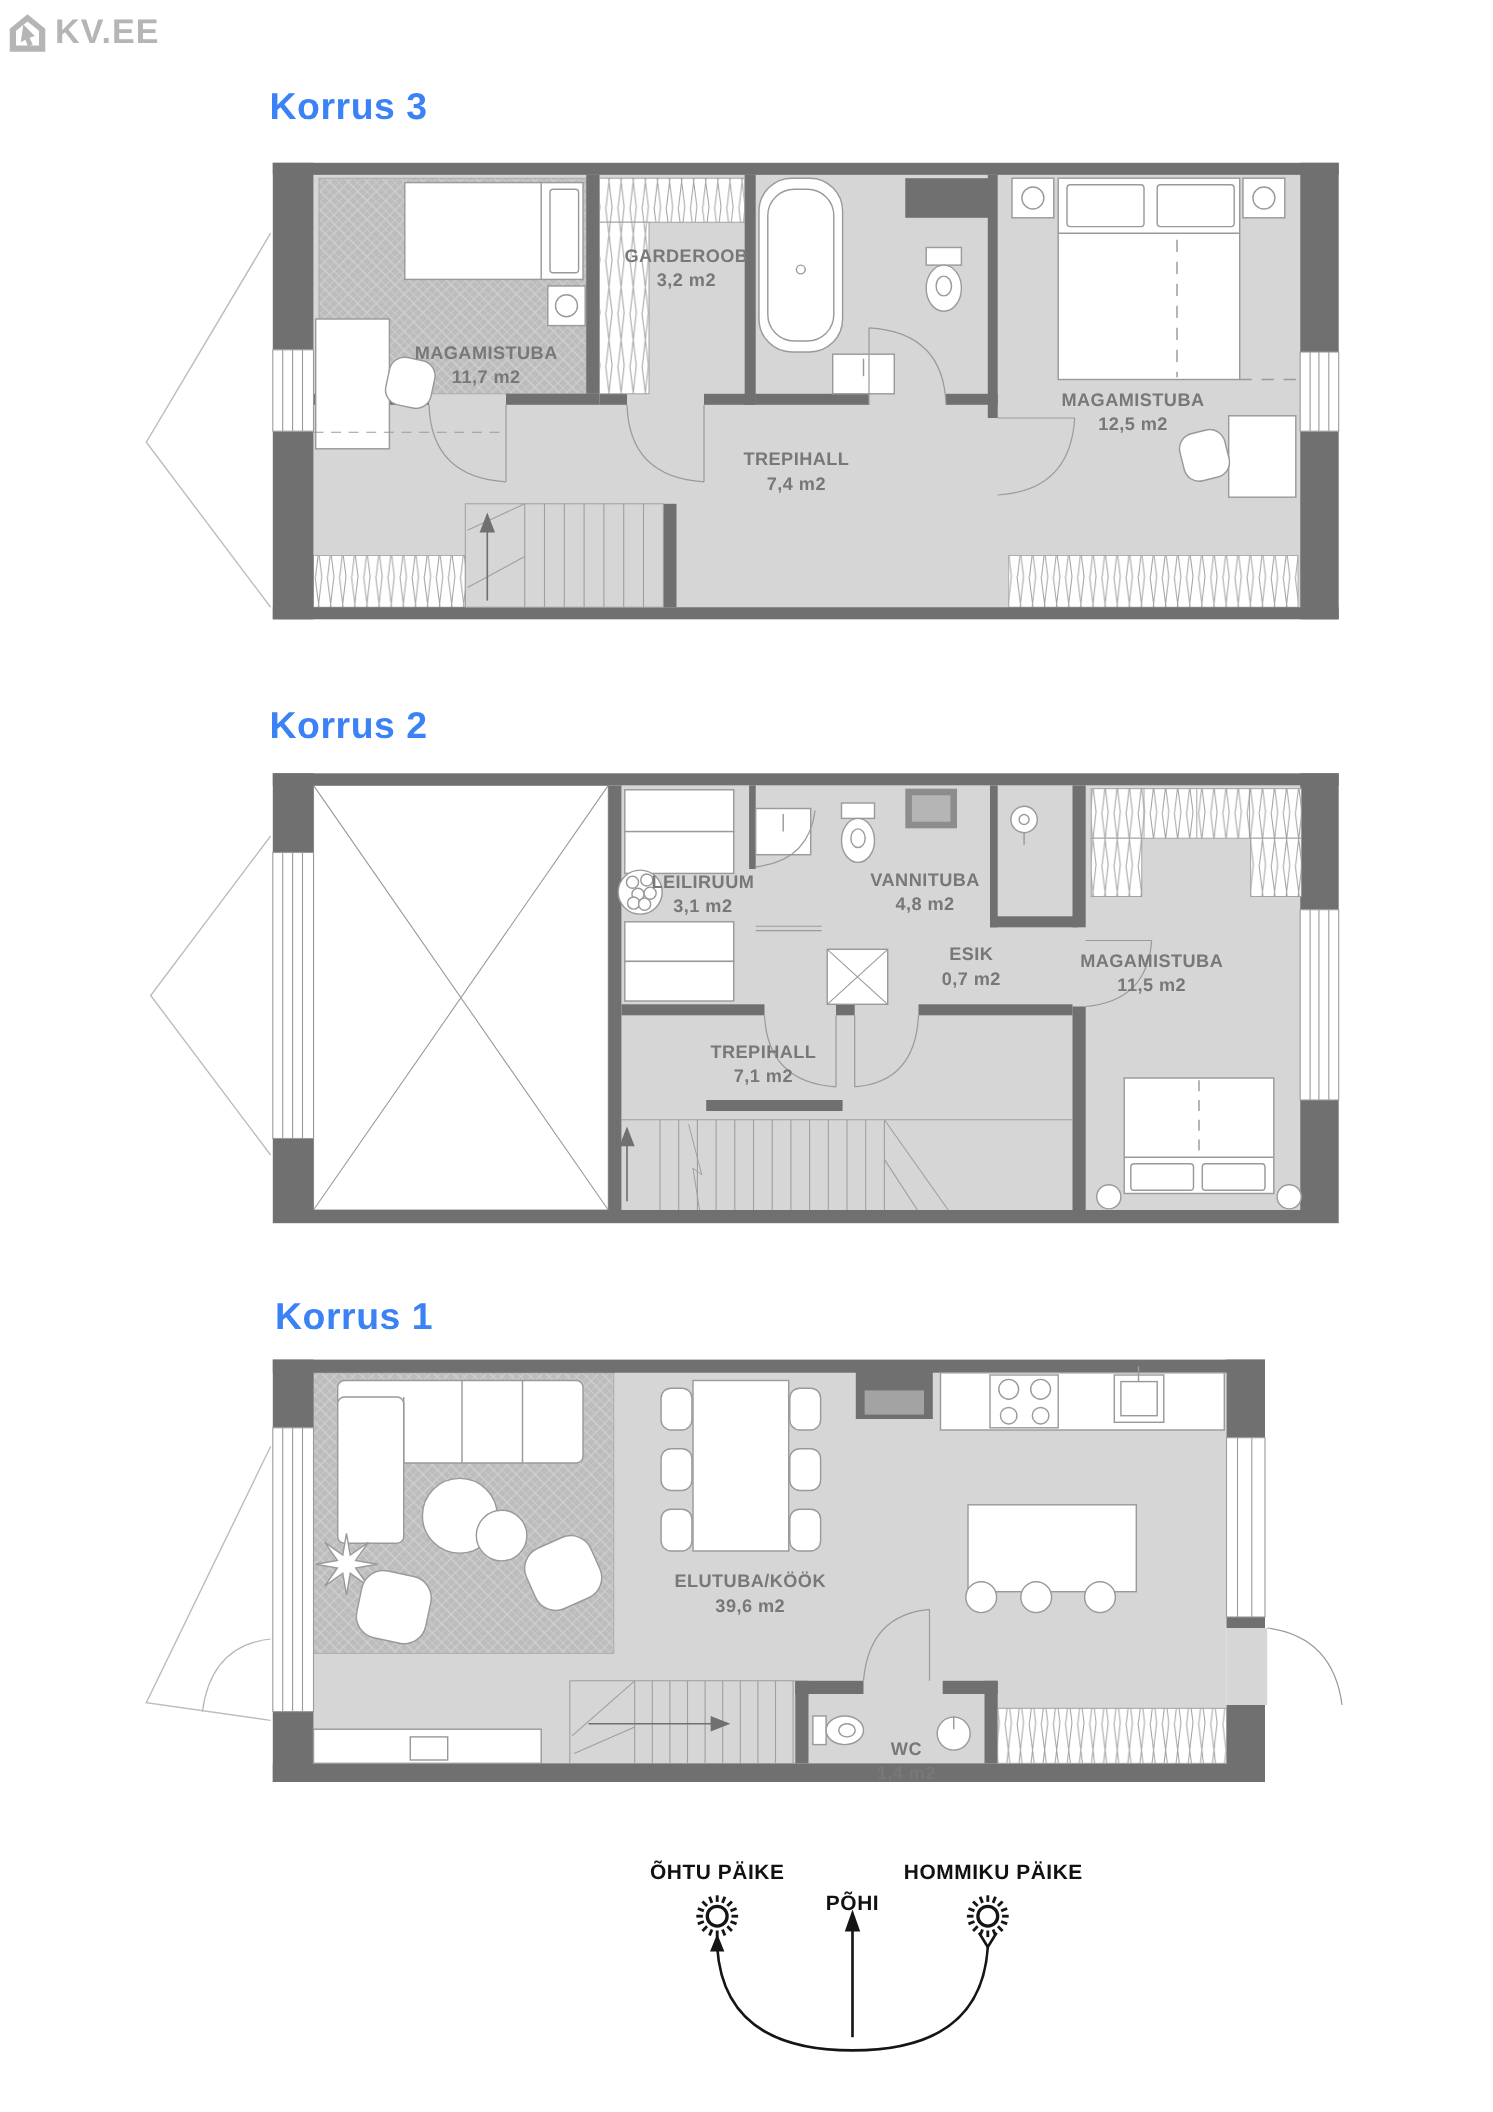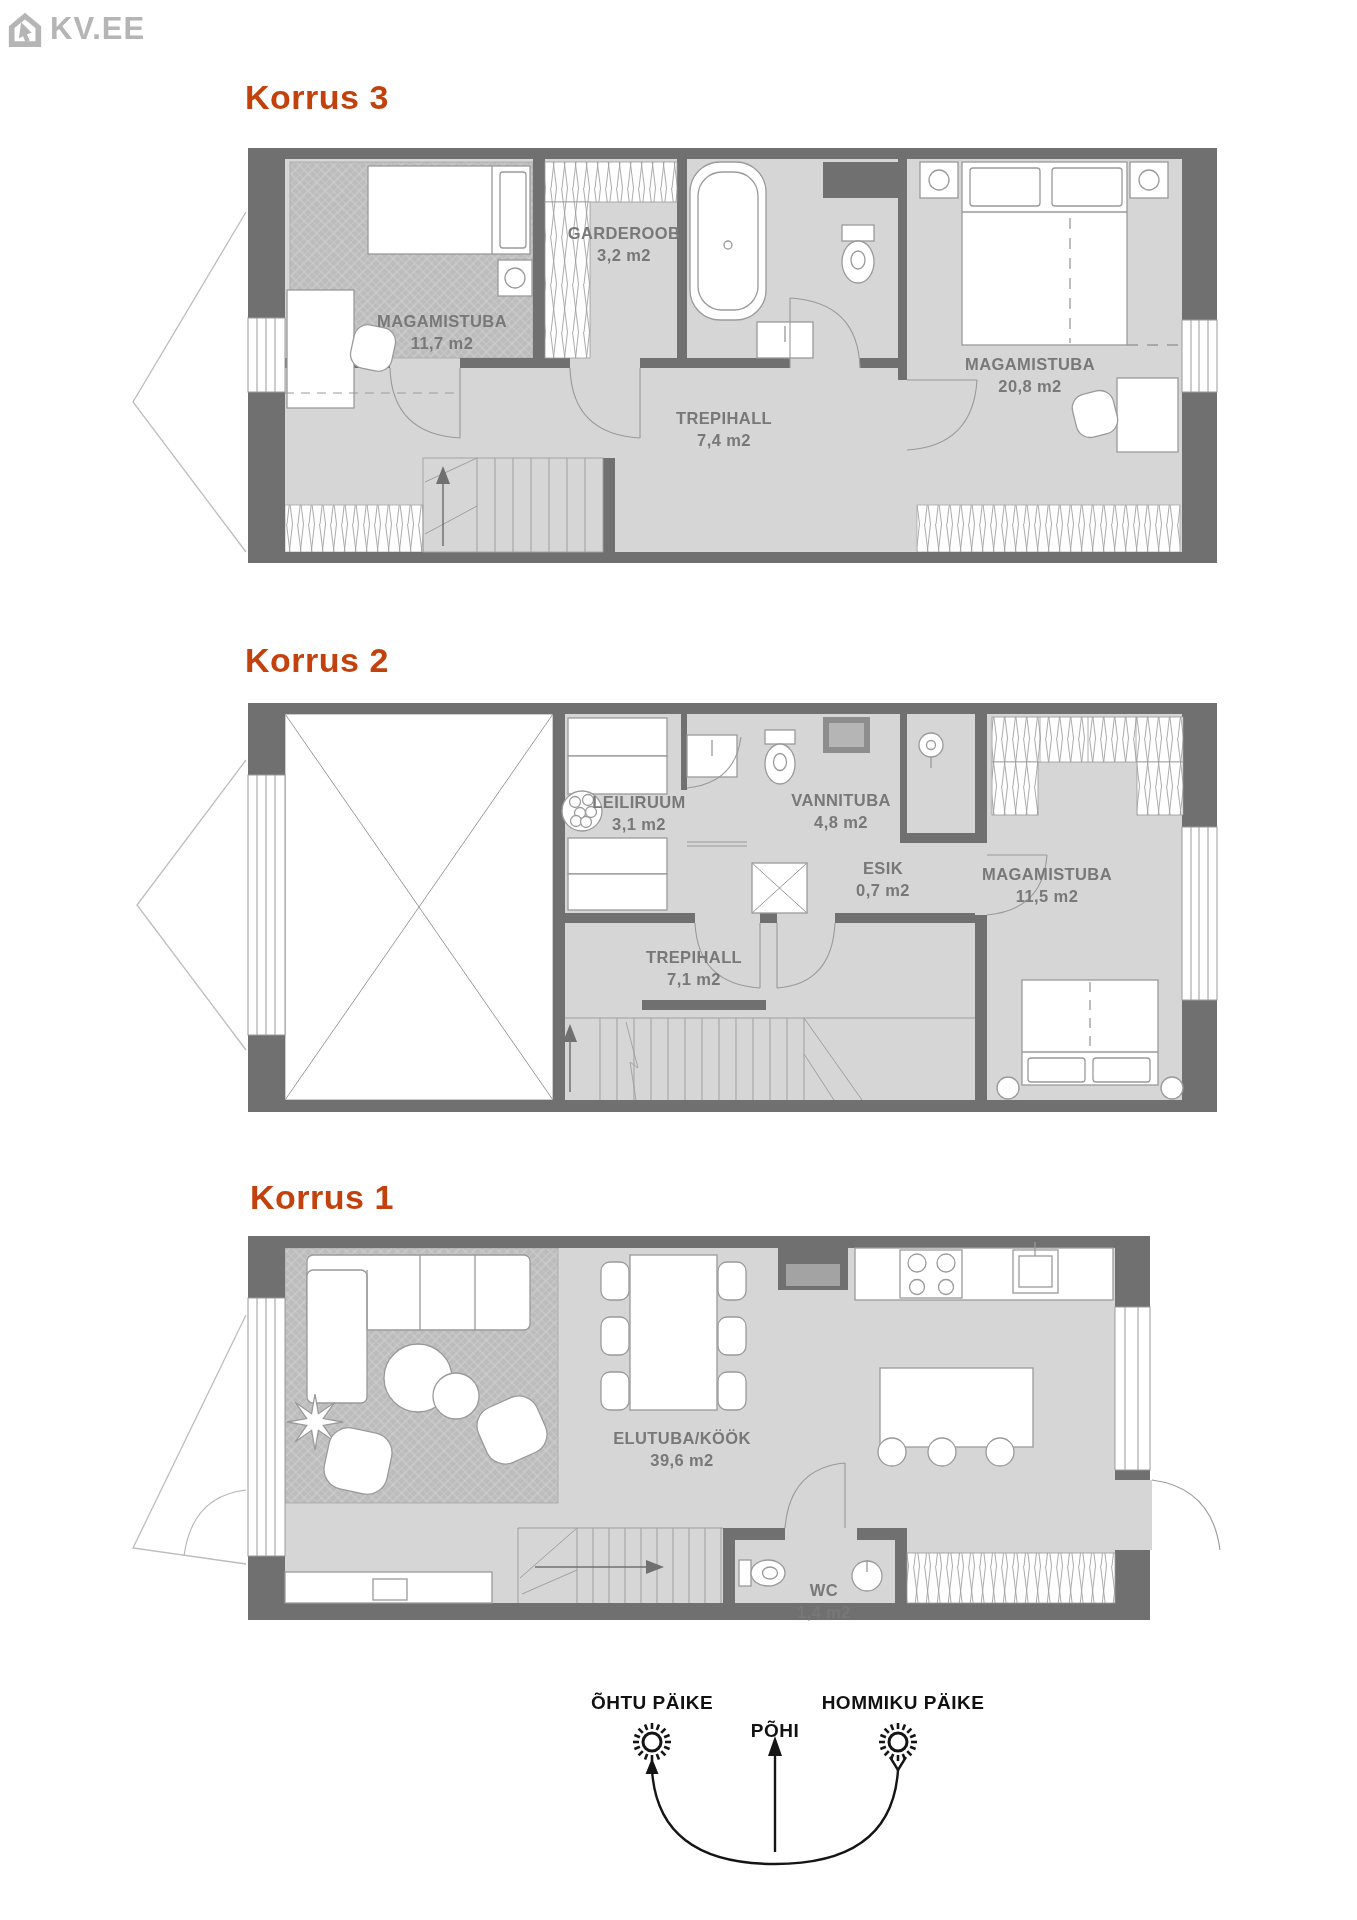--- a/index.html
+++ b/index.html
@@ -1,20 +1,20 @@
 <!DOCTYPE html>
 <html><head>
 <meta charset="utf-8">
 <style>
   html,body{margin:0;padding:0;background:#fff;}
   .page{position:relative;width:1357px;height:1920px;background:#fff;overflow:hidden;
         font-family:"Liberation Sans",sans-serif;}
   .logo{position:absolute;left:6px;top:10px;display:flex;align-items:center;}
   .logo-text{font-size:31px;font-weight:800;color:#b5b5b5;letter-spacing:1px;margin-left:6px;}
-  .floor-title{position:absolute;font-size:34px;font-weight:600;color:#c2410c;letter-spacing:.5px;white-space:nowrap;}
+  .floor-title{position:absolute;font-size:34px;font-weight:600;color:#3b82f6;letter-spacing:.5px;white-space:nowrap;}
   .plan-svg{position:absolute;}
   .room-label{position:absolute;transform:translateX(-50%);text-align:center;color:#787878;
       font-weight:700;font-size:16.5px;line-height:22px;letter-spacing:.4px;white-space:nowrap;}
   .addr1{position:absolute;left:85px;top:1712px;font-size:54px;font-weight:800;color:#161616;letter-spacing:.5px;}
   .addr2{position:absolute;left:85px;top:1793px;font-size:52px;font-weight:500;color:#161616;}
   .compass-label{position:absolute;transform:translateX(-50%);font-size:19px;font-weight:800;color:#111;
       letter-spacing:.5px;white-space:nowrap;}
 </style>
 </head>
 <body>
@@ -383,21 +383,21 @@
   <div class="room-label" style="left:624px;top:222px;">
     <div>GARDEROOB</div>
       <div>3,2 m2</div>
   </div>
   <div class="room-label" style="left:724px;top:407px;">
     <div>TREPIHALL</div>
       <div>7,4 m2</div>
   </div>
   <div class="room-label" style="left:1030px;top:353px;">
     <div>MAGAMISTUBA</div>
-      <div>20,8 m2</div>
+      <div>12,5 m2</div>
   </div>
 
   <div class="room-label" style="left:639px;top:791px;">
     <div>LEILIRUUM</div>
       <div>3,1 m2</div>
   </div>
   <div class="room-label" style="left:841px;top:789px;">
     <div>VANNITUBA</div>
       <div>4,8 m2</div>
   </div>

